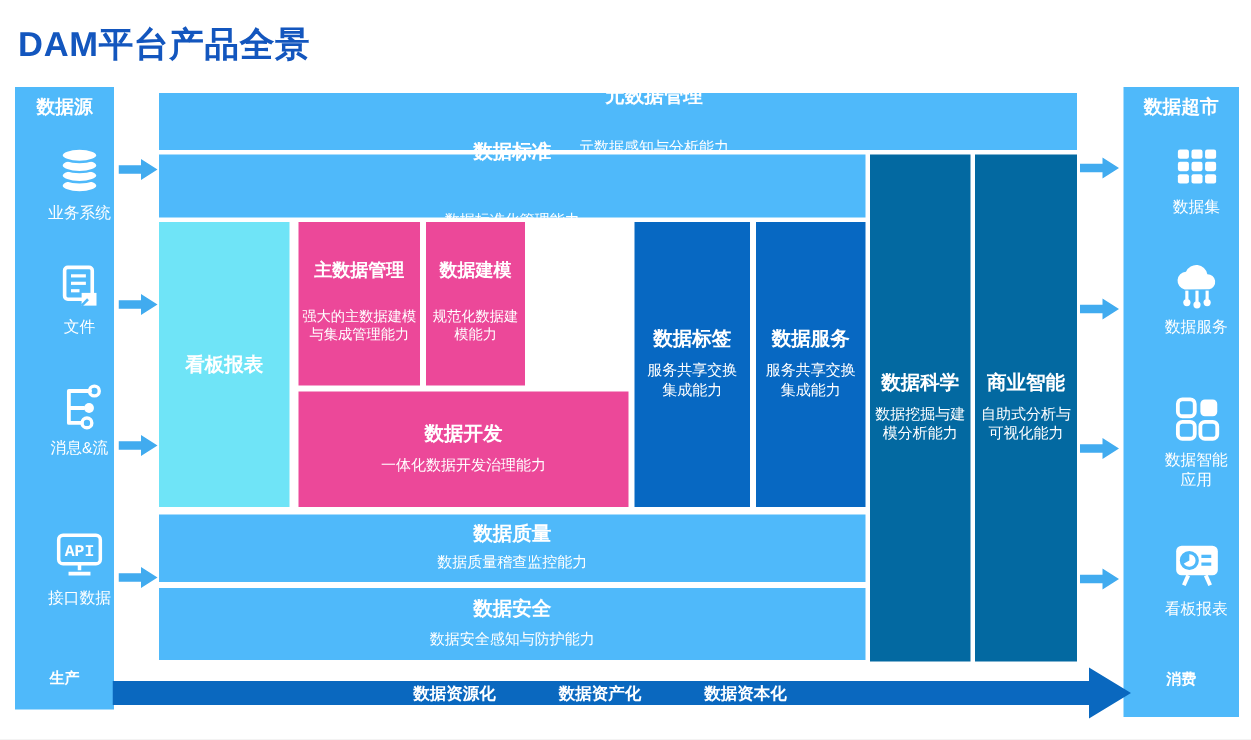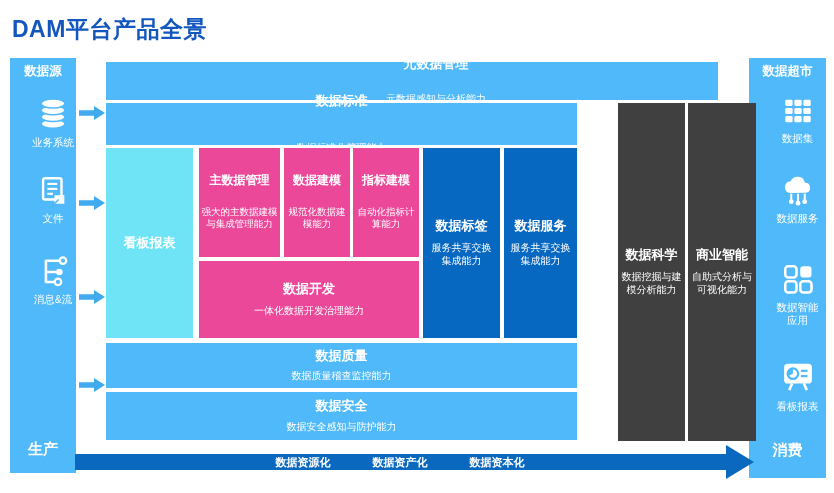--- a/index.html
+++ b/index.html
@@ -13,32 +13,32 @@
     position:absolute; color:#fff; display:flex; flex-direction:column;
     align-items:center; justify-content:center; text-align:center;
   }
   .bt { font-weight:700; font-size:13px; line-height:1.15; }
   .bs { font-weight:400; font-size:10px; line-height:1.3; margin-top:7px; }
   .small .bt { font-size:12px; }
   .small .bs { font-size:9.5px; margin-top:18px;text-align:center; }
   .sky    { background:#4FB9FA; }
   .azure  { background:#ec4899; }
   .strong { background:#0768C2; }
-  .navy   { background:#404040;margin-left:38px; }
+  .navy   { background:#0369a1; }
   .cyan   { background:#6FE4F7; }
   .page-title {
     position:absolute; left:12px; top:14px; font-size:23px; font-weight:700;
     color:#1356BE; letter-spacing:0.5px;
   }
   
   .sidebar { position:absolute; color:#fff; }
   .sb-header { text-align:center; font-weight:700; font-size:12.5px; padding-top:5px; }
   .sb-item { position:absolute; left:0; width:100%; display:flex; flex-direction:column; align-items:center;padding-left:20px; }
   .sb-label { font-size:10.5px; margin-top:4px; max-width:48px; text-align:center; line-height:1.25; }
-  .sb-footer { position:absolute; left:0; width:100%; text-align:center; font-weight:700; font-size:15px; }
+  .sb-footer { position:absolute; left:0; width:100%; text-align:center; font-weight:700; font-size:10px; }
   
   .harrow { position:absolute; width:27px; height:16px; }
   
   .logo { position:absolute; right:6px; top:14px; width:130px; height:38px; }
   .logo-text { font-size:20px; font-weight:400; letter-spacing:0px; color:#1A5CB0; white-space:nowrap; }
   .logo-green { color:#3FAE49; }
   .logo-swoosh { position:absolute; left:0; bottom:0; }
   
   .bottom-arrow { position:absolute; left:75px; top:444px; width:680px; height:36px; }
   .bottom-labels {
@@ -85,20 +85,29 @@
     <div class="sb-item" style="top:197px;">
       <svg width="34" height="34" viewBox="0 0 24 24">
         <path d="M7 4 H17 M7 4 V19 M7 12 H14 M7 19 H13" fill="none" stroke="#fff" stroke-width="1.8" stroke-linecap="round"></path>
         <circle cx="19" cy="4" r="2.3" fill="none" stroke="#fff" stroke-width="1.6"></circle>
         <circle cx="16.5" cy="12" r="2.3" fill="#fff"></circle>
         <circle cx="15.5" cy="19" r="2.3" fill="none" stroke="#fff" stroke-width="1.6"></circle>
       </svg>
       <div class="sb-label">消息&amp;流</div>
     </div>
 
+    <div class="sb-item" style="top:293px;">
+      <svg width="38" height="38" viewBox="0 0 26 26">
+        <rect x="3.5" y="4" width="19" height="13" rx="2" fill="none" stroke="#fff" stroke-width="1.6"></rect>
+        <text x="13" y="13.5" text-anchor="middle" font-size="7.5" font-family="'Liberation Mono','DejaVu Sans Mono',monospace" fill="#fff" font-weight="bold">API</text>
+        <line x1="13" y1="17" x2="13" y2="20" stroke="#fff" stroke-width="1.6"></line>
+        <line x1="8" y1="21.5" x2="18" y2="21.5" stroke="#fff" stroke-width="1.8"></line>
+      </svg>
+      <div class="sb-label">接口数据</div>
+    </div>
 
     <div class="sb-footer" style="bottom:14px;">生产</div>
   </div>
 
   <div class="sidebar sky" style="left:749px; top:58px; width:77px; height:420px;">
     <div class="sb-header">数据超市</div>
 
     <div class="sb-item" style="top:36px;">
       <svg width="34" height="34" viewBox="0 0 24 24">
         <g fill="#fff">
@@ -210,24 +219,20 @@
   <div class="box azure small" style="left:199px; top:148px; width:81px; height:109px; padding:0 2px;">
     <div class="bt">主数据管理</div>
     <div class="bs">强大的主数据建模与集成管理能力</div>
   </div>
 
   <div class="box azure small" style="left:284px; top:148px; width:66px; height:109px; padding:12px 2px;">
     <div class="bt">数据建模</div>
     <div class="bs">规范化数据建模能力</div>
   </div>
 
-  <div class="box azure small" style="left:353px; top:148px; width:66px; height:109px; padding:0 2px;">
-    <div class="bt">指标建模</div>
-    <div class="bs">自动化指标计算能力</div>
-  </div>
 
   <div class="box azure" style="left:199px; top:261px; width:220px; height:77px;">
     <div class="bt">数据开发</div>
     <div class="bs">一体化数据开发治理能力</div>
   </div>
 
   <div class="box strong" style="left:423px; top:148px; width:77px; height:190px; padding:0 4px;">
     <div class="bt">数据标签</div>
     <div class="bs">服务共享交换集成能力</div>
   </div>

